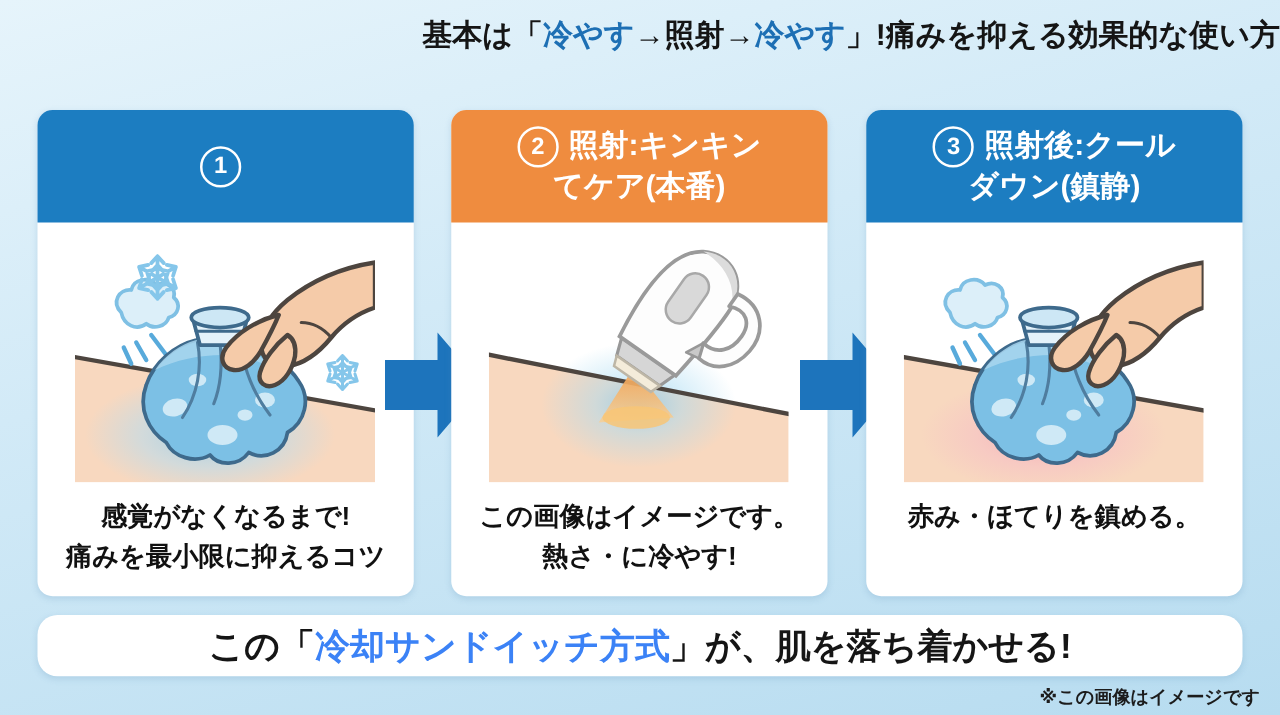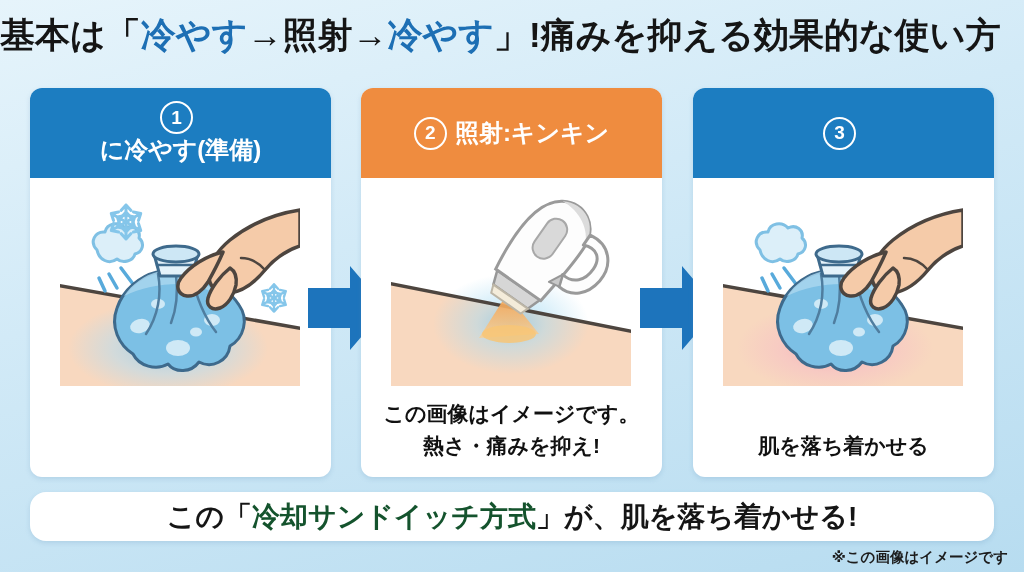--- a/index.html
+++ b/index.html
@@ -2,22 +2,22 @@
 <html><head>
 <meta charset="utf-8">
 <style>
   html,body{margin:0;padding:0;}
   .page{
     position:relative;width:1024px;height:572px;overflow:hidden;
     background:linear-gradient(165deg,#e6f4fb 0%,#d2eaf7 40%,#b7dcf0 100%);
     font-family:"Liberation Sans","DejaVu Sans",sans-serif;
   }
   .title{
-    position:absolute;top:12px;left:0;width:100%;text-align:left;
-    font-size:35px;font-weight:800;color:#151515;letter-spacing:0;white-space:nowrap;
+    position:absolute;top:12px;left:0;width:100%;text-align:right;
+    font-size:24px;font-weight:800;color:#151515;letter-spacing:0;white-space:nowrap;
   }
   .panel{
     position:absolute;top:88px;width:301px;height:389px;background:#ffffff;
     border-radius:12px;box-shadow:0 2px 5px rgba(90,140,180,.22);
   }
   .panel-header{
     height:90px;border-radius:12px 12px 0 0;color:#ffffff;font-weight:800;
     font-size:24px;text-align:center;display:flex;flex-direction:column;
     justify-content:center;line-height:1.32;
   }
@@ -99,21 +99,20 @@
 
   <div class="title">
     <span>基本は「</span><span style="color: rgb(29, 111, 180);">冷やす</span><span>→照射→</span><span style="color: rgb(29, 111, 180);">冷やす</span><span>」!痛みを抑える効果的な使い方</span>
   </div>
 
   <section class="panel" style="left:30px">
     <header class="panel-header" style="background-color: rgb(28, 125, 193);">
       <div class="hline">
         <span class="num-badge">1</span>
       </div>
-      <div class="hline">に冷やす(準備)</div>
     </header>
     <div class="illus">
       <svg width="240" height="190" viewBox="0 0 240 190">
         <defs>
           <clipPath id="clipA">
               <path d="M0,90 L240,133 L240,190 L0,190 Z"></path>
             </clipPath>
           <radialGradient id="gcold">
             <stop offset="0%" stop-color="#8fc9e9" stop-opacity=".85"></stop>
             <stop offset="55%" stop-color="#b4dcf1" stop-opacity=".55"></stop>
@@ -122,34 +121,39 @@
         </defs>
         <path d="M0,90 L240,133 L240,190 L0,190 Z" fill="#f8d8bf"></path>
         <ellipse cx="108" cy="152" rx="100" ry="48" fill="url(#gcold)" clip-path="url(#clipA)"></ellipse>
         <path d="M-4,89 L244,133" stroke="#4d453f" stroke-width="3.5" fill="none"></path>
         <use href="#steam-g" transform="translate(55,62)"></use>
         <use href="#flake-g" transform="translate(66,26)"></use>
         <use href="#flake-g" transform="translate(214,102) scale(0.8)"></use>
         <use href="#bag-hand"></use>
       </svg>
     </div>
+    <p class="caption">
+      <span>感覚がなくなるまで!</span><br>
+      <span>痛みを最小限に抑えるコツ</span>
+    </p>
   </section>
 
   <div class="arrow" style="left:308px">
     <svg width="80" height="100" viewBox="0 0 80 100">
         <polygon points="0,30 42,30 42,8 78,50 42,92 42,70 0,70" fill="#1d74bc"></polygon>
       </svg>
   </div>
 
   <section class="panel" style="left:361px">
     <header class="panel-header" style="background-color: rgb(239, 140, 63);">
       <div class="hline">
         <span class="num-badge">2</span>
         <span>照射:キンキン</span>
       </div>
+      <div class="hline">てケア(本番)</div>
     </header>
     <div class="illus">
       <svg width="240" height="190" viewBox="0 0 240 190">
         <defs>
           <radialGradient id="gblue">
             <stop offset="0%" stop-color="#7ec6ec" stop-opacity=".75"></stop>
             <stop offset="45%" stop-color="#a9dbf2" stop-opacity=".5"></stop>
             <stop offset="100%" stop-color="#a9dbf2" stop-opacity="0"></stop>
           </radialGradient>
           <linearGradient id="gcone" x1="0" y1="0" x2="0" y2="1">
@@ -168,35 +172,37 @@
           <path d="M-28,60 C-34,20 -34,-20 -12,-34 C8,-46 30,-34 32,-10 C33,6 30,36 27,60 Z" fill="#fdfdfd" stroke="#9a9a9a" stroke-width="3"></path>
           <path d="M-12,-34 C8,-46 30,-34 32,-10 C26,-26 8,-36 -12,-34 Z" fill="#dcdcdc"></path>
           <rect x="-12" y="-18" width="22" height="44" rx="11" fill="#d9d9d9" stroke="#a8a8a8" stroke-width="2"></rect>
           <path d="M30,-22 C52,-26 66,-10 64,10 C62,28 50,40 34,38 L30,26 C44,28 52,18 52,4 C52,-8 44,-16 30,-10 Z" fill="#fdfdfd" stroke="#9a9a9a" stroke-width="3" stroke-linejoin="round"></path>
           <path d="M30,26 L34,38 L23,40 Z" fill="#c9c9c9" stroke="#979797" stroke-width="2" stroke-linejoin="round"></path>
         </g>
       </svg>
     </div>
     <p class="caption">
       <span>この画像はイメージです。</span><br>
-      <span>熱さ・痛みを抑え!</span>
+      <span>熱さ・に冷やす!</span>
     </p>
   </section>
 
   <div class="arrow" style="left:640px">
     <svg width="80" height="100" viewBox="0 0 80 100">
         <polygon points="0,30 42,30 42,8 78,50 42,92 42,70 0,70" fill="#1d74bc"></polygon>
       </svg>
   </div>
 
   <section class="panel" style="left:693px">
     <header class="panel-header" style="background-color: rgb(28, 125, 193);">
       <div class="hline">
         <span class="num-badge">3</span>
+        <span>照射後:クール</span>
       </div>
+      <div class="hline">ダウン(鎮静)</div>
     </header>
     <div class="illus">
       <svg width="240" height="190" viewBox="0 0 240 190">
         <defs>
           <clipPath id="clipC">
               <path d="M0,90 L240,133 L240,190 L0,190 Z"></path>
             </clipPath>
           <radialGradient id="gwarm">
             <stop offset="0%" stop-color="#f29cab" stop-opacity=".8"></stop>
             <stop offset="55%" stop-color="#f6bcc6" stop-opacity=".5"></stop>
@@ -204,26 +210,25 @@
           </radialGradient>
         </defs>
         <path d="M0,90 L240,133 L240,190 L0,190 Z" fill="#f8d8bf"></path>
         <ellipse cx="112" cy="152" rx="98" ry="46" fill="url(#gwarm)" clip-path="url(#clipC)"></ellipse>
         <path d="M-4,89 L244,133" stroke="#4d453f" stroke-width="3.5" fill="none"></path>
         <use href="#steam-g" transform="translate(55,62)"></use>
         <use href="#bag-hand"></use>
       </svg>
     </div>
     <p class="caption">
-      <br>
-      <span>肌を落ち着かせる</span>
+      <span>赤み・ほてりを鎮める。</span><br>
     </p>
   </section>
 
   <div class="banner">
     <span>この「</span>
-      <span style="color: #14532d;">冷却サンドイッチ方式</span>
+      <span style="color: #3b82f6;">冷却サンドイッチ方式</span>
       <span>」が、肌を落ち着かせる!</span>
   </div>
 
   <div class="footnote">※この画像はイメージです</div>
 
 </div>
 
 </body></html>

